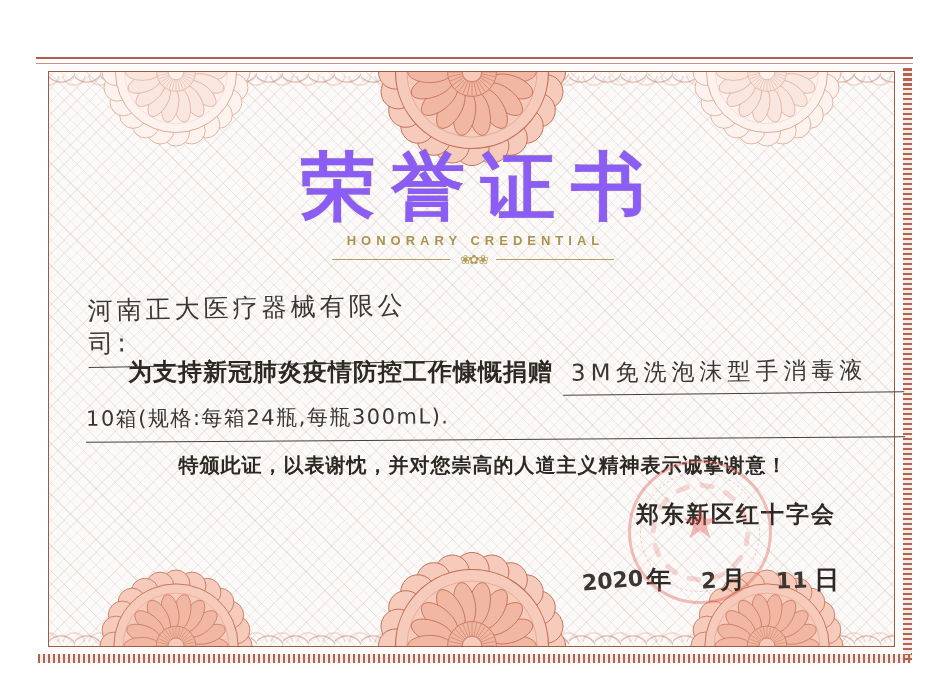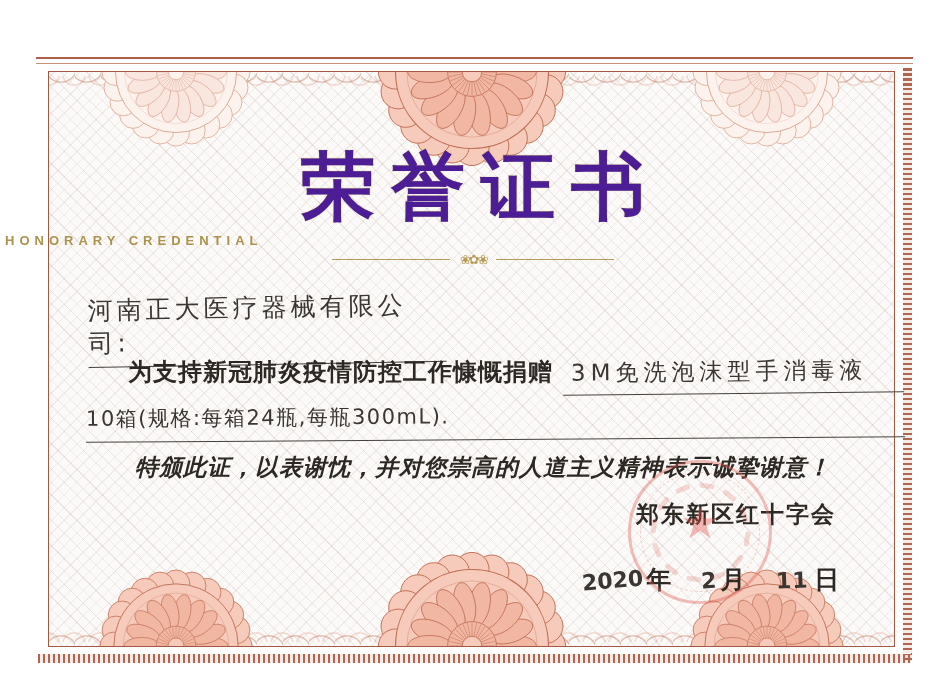--- a/index.html
+++ b/index.html
@@ -33,42 +33,42 @@
       radial-gradient(circle at 12px -6px,rgba(191,110,86,0) 15px,rgba(191,110,86,.5) 16px,rgba(191,110,86,0) 17.5px),
       radial-gradient(circle at 12px -2px,rgba(222,160,140,0) 10px,rgba(222,160,140,.45) 11px,rgba(222,160,140,0) 12.5px);
     background-size:26px 24px,26px 24px;background-position:0 0,13px 4px;background-repeat:repeat-x;}
   svg.medallion{position:absolute;top:0;}
   .m-center{left:50%;transform:translateX(-50%);}
   .m-left{left:15%;transform:translateX(-50%);}
   .m-right{left:85%;transform:translateX(-50%);}
 
   
   .title{position:absolute;left:0;right:0;top:138px;text-align:center;
-    font-size:74px;font-weight:700;color:#4c1d95;letter-spacing:16px;text-indent:16px;
+    font-size:74px;font-weight:700;color:#8b5cf6;letter-spacing:16px;text-indent:16px;
     text-shadow:0 1px 0 rgba(255,255,255,.5),0 0 1px #8d7226;}
-  .subtitle{position:absolute;left:0;right:0;top:233px;
+  .subtitle{position:absolute;left:0;right:0;top:233px;text-align:center;
     font-family:"Liberation Sans","DejaVu Sans",sans-serif;
     font-size:13px;font-weight:700;color:#ac934d;letter-spacing:5px;text-indent:5px;}
   .divider{position:absolute;left:0;right:0;top:252px;display:flex;justify-content:center;align-items:center;gap:10px;}
   .divider .dline{width:118px;height:1px;background:#b49c55;}
   .divider .ornament{font-family:"DejaVu Sans",sans-serif;font-size:13px;color:#b49c55;letter-spacing:-2px;}
 
   
   .printed{font-weight:700;color:#2c2823;}
   .hand{font-family:"DejaVu Sans","Liberation Sans",sans-serif;color:#3a3632;}
 
   .recipient{position:absolute;left:88px;top:291px;width:358px;font-size:25px;letter-spacing:4px;
     border-bottom:1.6px solid #45403c;padding-bottom:7px;transform:rotate(-1deg);}
   .donation-row{position:absolute;left:128px;right:42px;top:356px;display:flex;}
   .body-intro{font-size:24px;letter-spacing:1px;white-space:nowrap;}
   .donation-item{flex:1;margin-left:10px;font-size:23px;letter-spacing:5px;text-align:left;
     border-bottom:1.6px solid #45403c;padding:0 2px 6px 8px;transform:rotate(-0.6deg);white-space:nowrap;}
   .donation-detail{position:absolute;left:86px;top:402px;width:819px;font-size:21px;letter-spacing:1.5px;
     border-bottom:1.6px solid #45403c;padding-bottom:9px;transform:rotate(-0.4deg);white-space:nowrap;}
-  .closing{position:absolute;left:20px;right:0;top:452px;text-align:center;font-size:23px;letter-spacing:1px;font-style:italic;}
+  .closing{position:absolute;left:20px;right:0;top:452px;text-align:center;font-size:20px;letter-spacing:1px;}
   .issuer{position:absolute;left:604px;top:499px;font-size:23px;letter-spacing:2px;margin-left:32px;}
   .issuer-note{position:absolute;left:393px;top:531px;font-size:21px;letter-spacing:.5px;}
 
   .date-row{position:absolute;left:582px;top:563px;display:flex;align-items:baseline;font-size:25px;}
   .date-row .hand{font-size:22px;display:inline-block;}
   .d-year{transform:rotate(-5deg);margin-right:3px;}
   .d-month{margin-left:30px;margin-right:4px;transform:rotate(-3deg);}
   .d-day{margin-left:30px;margin-right:6px;transform:rotate(-2deg);font-size:20px;letter-spacing:1px;}
 
   

